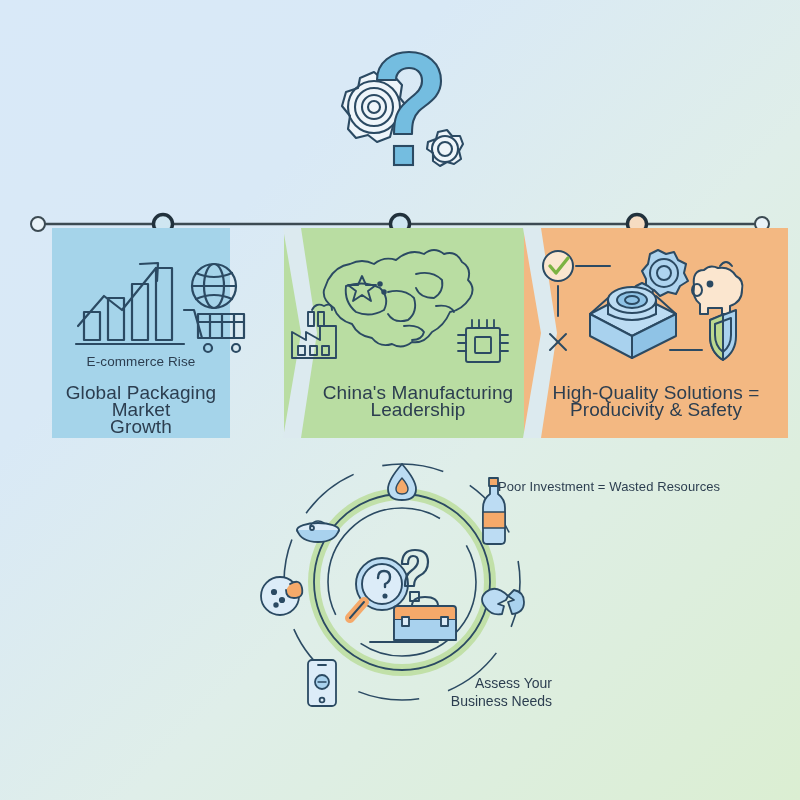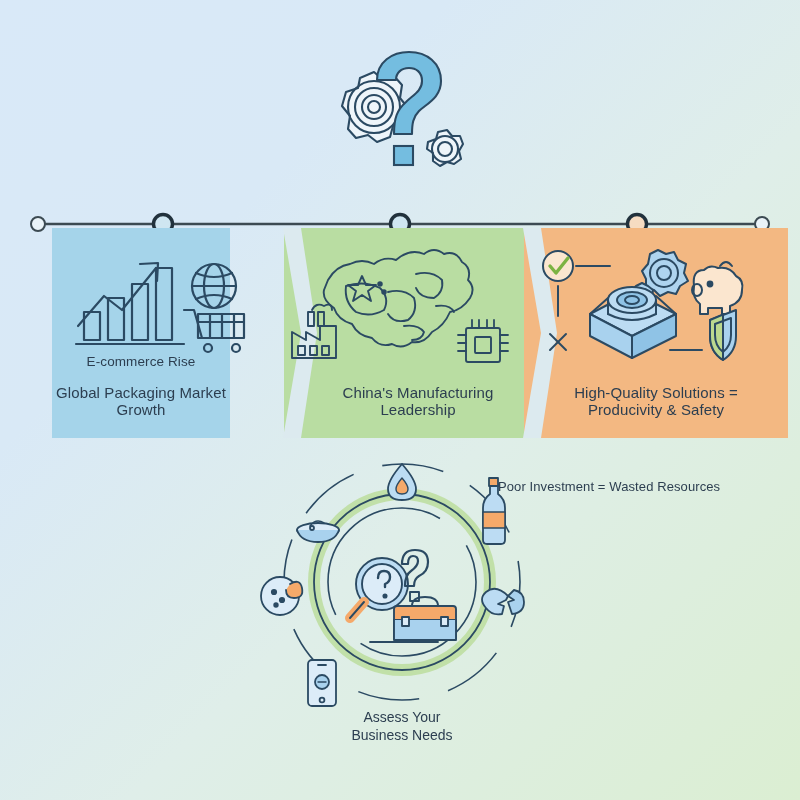--- a/index.html
+++ b/index.html
@@ -22,39 +22,39 @@
 
   
   .panel{position:absolute;top:228px;height:210px;}
   .panel .art{position:absolute;left:0;top:12px;width:100%;height:120px;}
   .panel .sublabel{
     position:absolute;left:0;width:100%;text-align:center;
     font-size:13.5px;color:#2c3e50;letter-spacing:.1px;
   }
   .panel .caption{
     position:absolute;left:0;width:100%;text-align:center;
-    font-size:15px;color:#2c3e50;line-height:17px;letter-spacing:.1px;
+    font-size:19px;color:#2c3e50;line-height:17px;letter-spacing:.1px;
     white-space:pre-line;
   }
   #panel-1{left:52px;width:178px;background:#a5d4ea;}
   #panel-2{left:284px;width:268px;background:#b9dda2;}
   #panel-3{left:524px;width:264px;background:#f3b882;}
 
   
   .notch{position:absolute;top:0;left:-1px;height:100%;width:34px;}
 
   #panel-1 .sublabel{top:126px;}
   #panel-1 .caption{top:156px;}
   #panel-2 .caption{top:156px;}
   #panel-3 .caption{top:156px;}
 
   
   #wheel{left:252px;top:452px;width:300px;height:260px;}
   #wheel-caption{
-    left:252px;top:708px;width:300px;text-align:center;
+    left:252px;top:674px;width:300px;text-align:right;
     font-size:14px;color:#2c3e50;line-height:18px;white-space:pre-line;
   }
   #poor-investment{
     left:498px;top:479px;width:280px;
     font-size:13px;color:#2c3e50;letter-spacing:.1px;
   }
   svg{display:block;overflow:visible;}
 </style>
 </head>
 <body>

